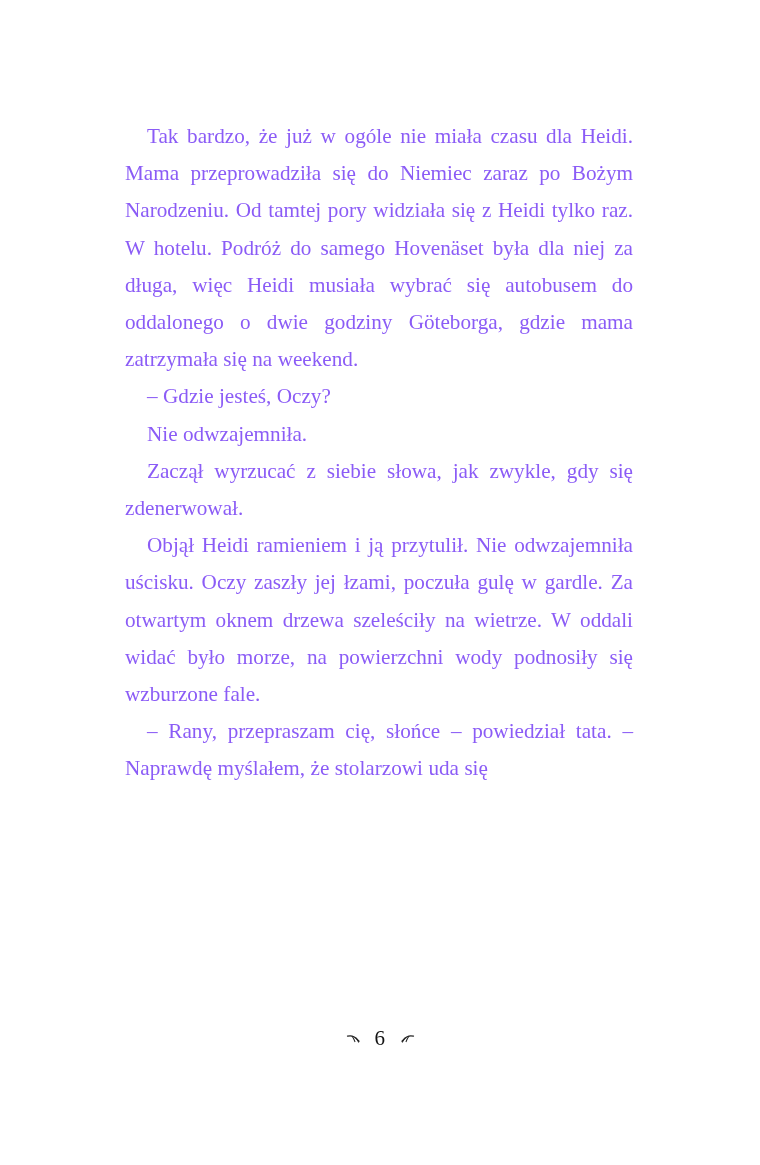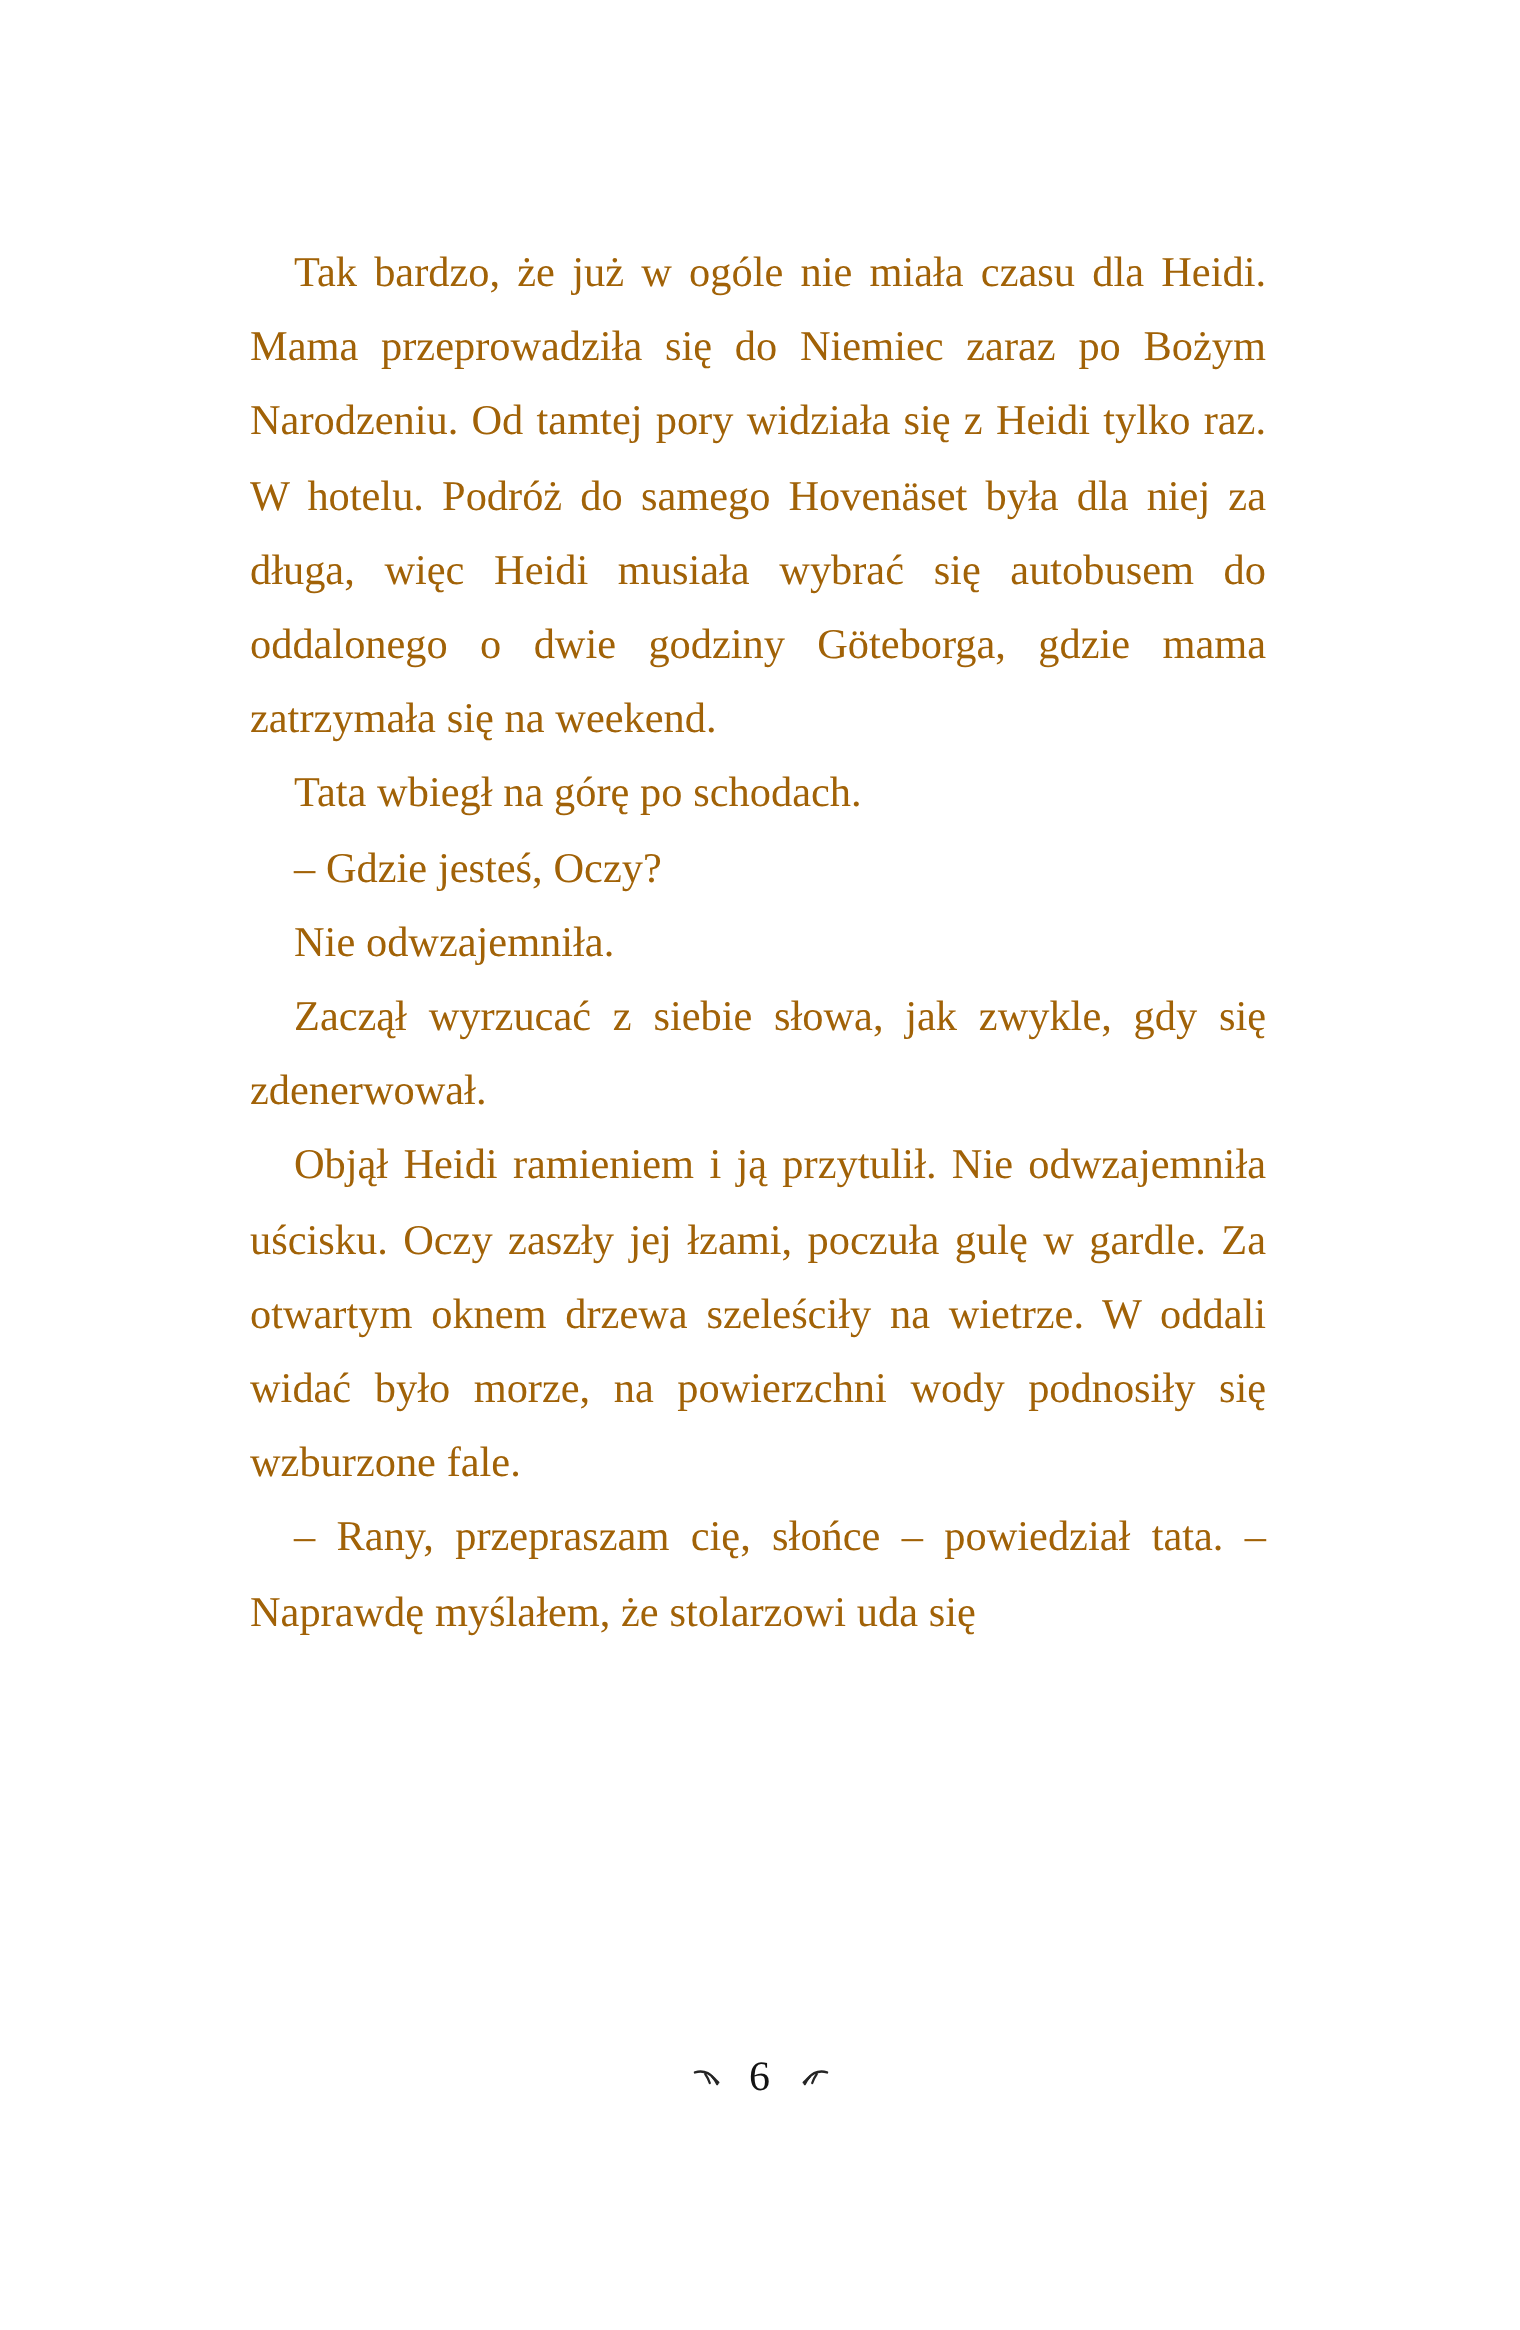--- a/index.html
+++ b/index.html
@@ -20,21 +20,21 @@
   }
 
   .text-block {
     position: absolute;
     left: 125px;
     top: 118px;
     width: 508px;
     font-family: "Liberation Serif", "DejaVu Serif", serif;
     font-size: 21.2px;
     line-height: 37.2px;
-    color: #a16207;
+    color: #8b5cf6;
     text-align: justify;
     text-justify: inter-word;
     -webkit-hyphens: manual;
     hyphens: manual;
     font-kerning: normal;
     text-rendering: optimizeLegibility;
   }
 
   .text-block p {
     margin: 0;
@@ -81,21 +81,20 @@
   .ornament svg { display: block; }
   .ornament.right { transform: scaleX(-1); }
 </style>
 </head>
 <body>
 
 <div class="page">
 
   <div class="text-block">
     <p>Tak bardzo, że już w ogóle nie miała czasu dla Heidi. Mama przeprowadziła się do Niemiec zaraz po Bożym Narodzeniu. Od tamtej pory widziała się z Heidi tylko raz. W hotelu. Podróż do samego Hovenäset była dla niej za długa, więc Heidi musiała wybrać się autobusem do oddalonego o dwie godziny Göteborga, gdzie mama zatrzymała się na weekend.</p>
-    <p class="short">Tata wbiegł na górę po schodach.</p>
     <p class="short">– Gdzie jesteś, Oczy?</p>
     <p class="short">Nie odwzajemniła.</p>
     <p>Zaczął wyrzucać z siebie słowa, jak zwykle, gdy się zdenerwował.</p>
     <p>Objął Heidi ramieniem i ją przytulił. Nie odwzajemniła uścisku. Oczy zaszły jej łzami, poczuła gulę w gardle. Za otwartym oknem drzewa szeleściły na wietrze. W oddali widać było morze, na powierzchni wody podnosiły się wzburzone fale.</p>
     <p>– Rany, przepraszam cię, słońce – powiedział tata. – Naprawdę myślałem, że stolarzowi uda się</p>
   </div>
 
   <div class="footer">
     <span class="folio-row">
       <span class="ornament left">

